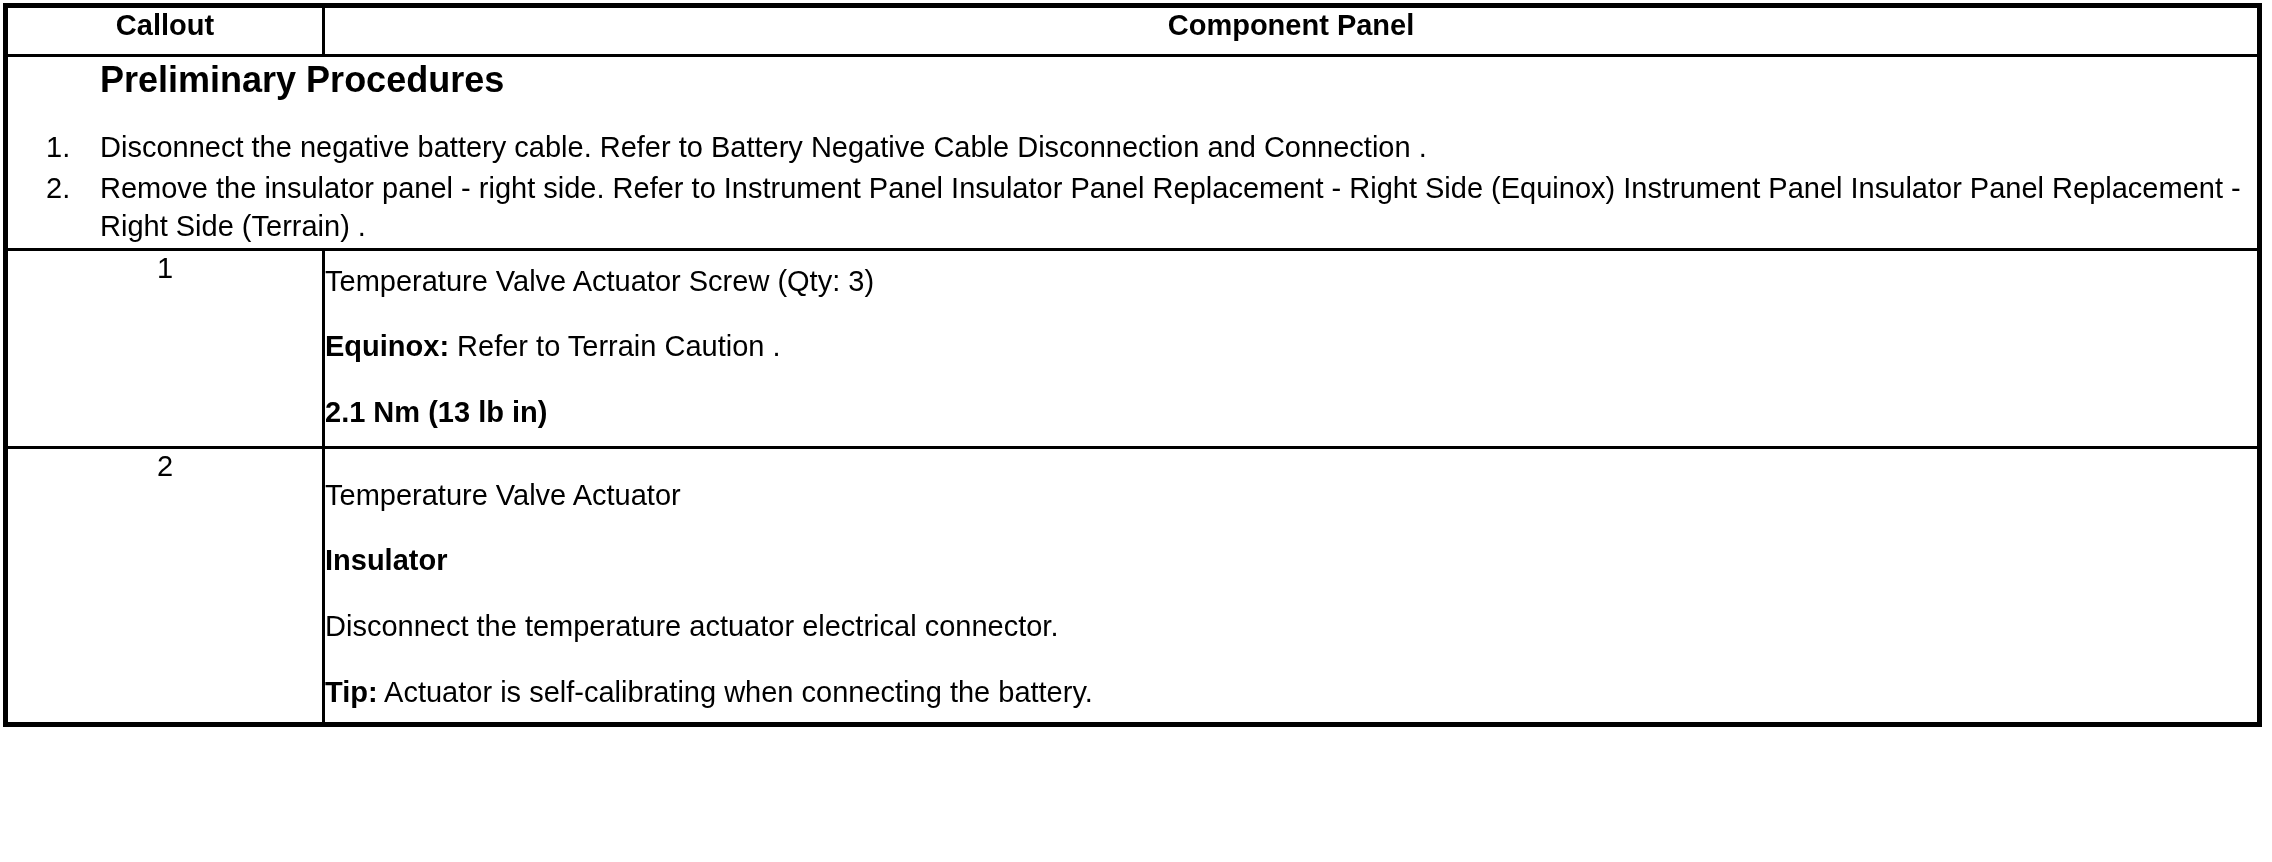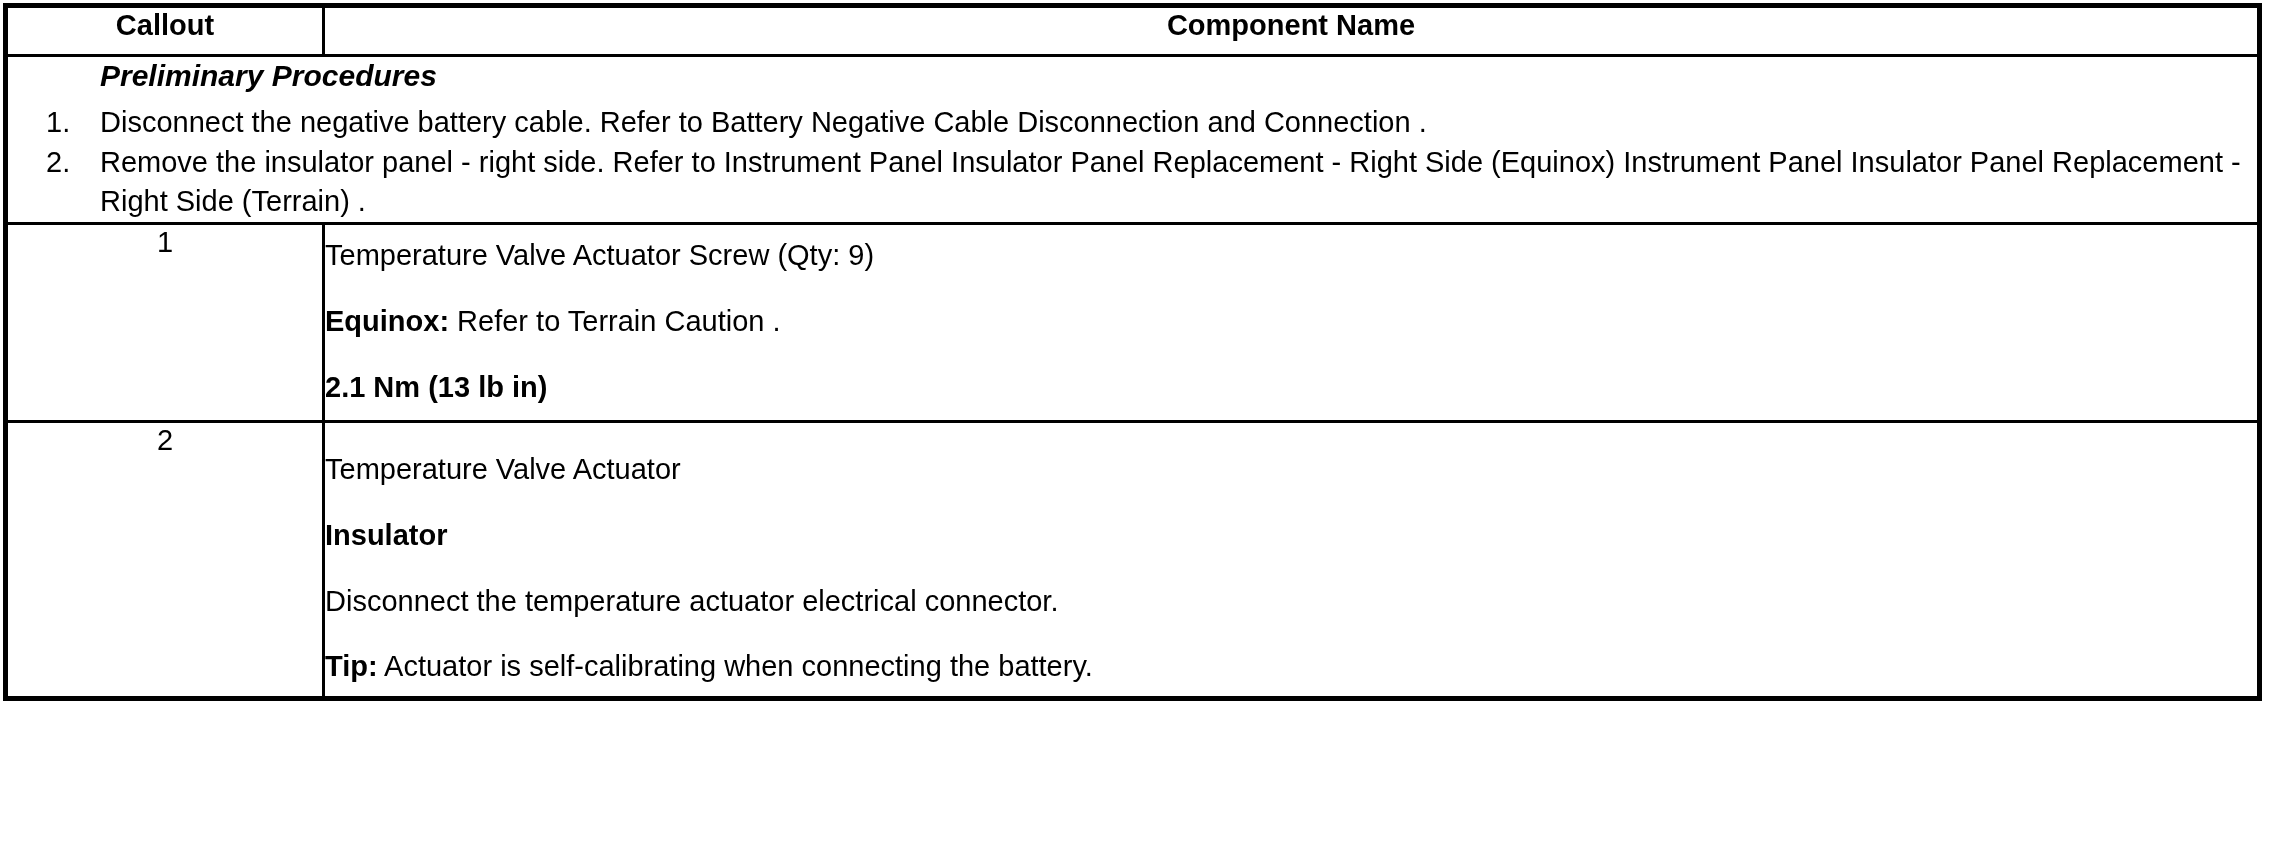--- a/index.html
+++ b/index.html
@@ -54,24 +54,23 @@
     padding: 8px 0 8px 0;
     vertical-align: middle;
   }
 
   
   .prelim-cell {
     padding: 18px 22px 18px 0;
   }
   .prelim-title {
     font-weight: bold;
-    font-size: 30px;
+    font-size: 36px;
     line-height: 1.25;
-    margin: 0 0 8px 92px;
-    font-style: italic;
+    margin: 0 0 26px 92px;
   }
   ol.prelim-list {
     margin: 0;
     padding: 0;
     list-style: none;
   }
   ol.prelim-list li {
     position: relative;
     font-size: 29px;
     line-height: 1.33;
@@ -124,21 +123,21 @@
 
   <table class="service-table">
     <colgroup>
       <col class="col-callout">
       <col class="col-name">
     </colgroup>
 
     <thead>
       <tr>
         <th class="hdr-cell">Callout</th>
-        <th class="hdr-cell">Component Name</th>
+        <th class="hdr-cell">Component Panel</th>
       </tr>
     </thead>
 
     <tbody>
 
       <tr>
         <td class="prelim-cell" colspan="2">
           <div class="prelim-title">Preliminary Procedures</div>
           <ol class="prelim-list">
             <li>
@@ -149,21 +148,21 @@
               <span class="num">2.</span>
               <span>Remove the insulator panel - right side. Refer to Instrument Panel Insulator Panel Replacement - Right Side (Equinox) Instrument Panel Insulator Panel Replacement - Right Side (Terrain) .</span>
             </li>
           </ol>
         </td>
       </tr>
 
       <tr class="row-1">
         <td class="callout-cell">1</td>
         <td class="detail-cell">
-          <p>Temperature Valve Actuator Screw (Qty: 9)</p>
+          <p>Temperature Valve Actuator Screw (Qty: 3)</p>
           <p>
             <span class="lead">Equinox:</span><span> Refer to Terrain Caution .</span>
           </p>
           <p class="bold">2.1 Nm (13 lb in)</p>
         </td>
       </tr>
 
       <tr class="row-2">
         <td class="callout-cell">2</td>
         <td class="detail-cell">

